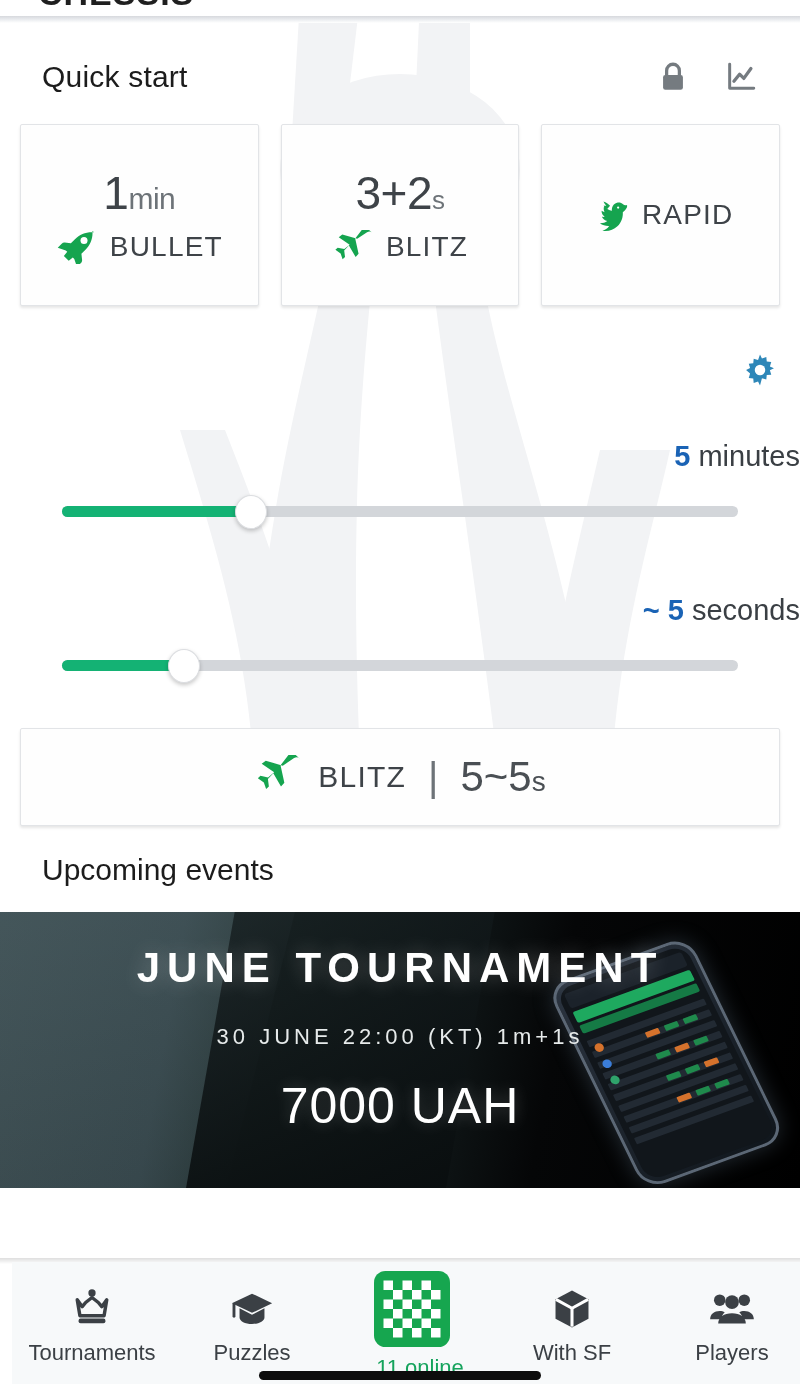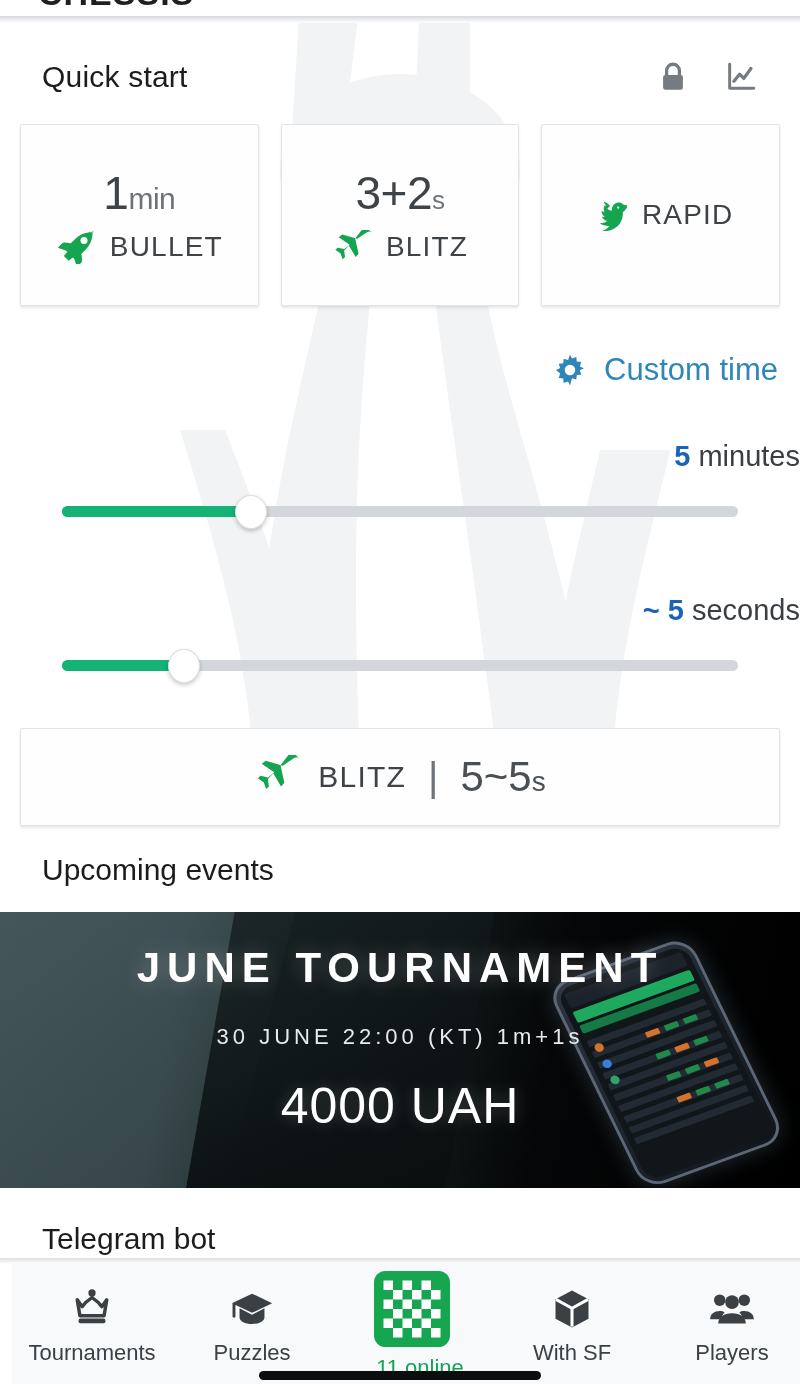--- a/index.html
+++ b/index.html
@@ -358,21 +358,20 @@
     </div>
   </div>
 
   <div class="custom-time">
     <span>
       <svg class="gear" viewBox="0 0 24 24" fill="#2e87b8">
         <path d="M12 1.6l1.3 2.7 2.9-.9.3 3 3 .3-.9 2.9 2.7 1.3-2.7 1.3.9 2.9-3 .3-.3 3-2.9-.9L12 22.4l-1.3-2.7-2.9.9-.3-3-3-.3.9-2.9L2.7 12l2.7-1.3-.9-2.9 3-.3.3-3 2.9.9z"></path>
         <circle cx="12" cy="12" r="3.5" fill="#ffffff"></circle>
       </svg>
     </span>
-    <span class="ct-label">Custom time</span>
   </div>
 
   <div class="slider-block" style="top:440px;">
     <div class="slider-value">
       <span class="num">5</span>
       <span>minutes</span>
     </div>
     <div class="track-wrap" style="margin-top:22px;">
       <div class="track"></div>
       <div class="track-fill" id="fill-min" style="width: 189.28px; background: rgb(20, 178, 116);"></div>
@@ -443,24 +442,23 @@
           <div class="ph-cell" style="left:102px; top:142px; width:14px; background:#1f8a4c;"></div>
           <div class="ph-cell" style="left:10px; top:82px; width:9px; height:9px; border-radius:50%; background:#3b7dd8;"></div>
           <div class="ph-cell" style="left:10px; top:100px; width:9px; height:9px; border-radius:50%; background:#2fa36b;"></div>
           <div class="ph-cell" style="left:10px; top:64px; width:9px; height:9px; border-radius:50%; background:#d5722c;"></div>
         </div>
       </div>
     </div>
 
     <div class="banner-title">JUNE TOURNAMENT</div>
     <div class="banner-sub">30 JUNE 22:00 (KT)  1m+1s</div>
-    <div class="banner-prize">4000 UAH</div>
-  </div>
-
-  <div class="tg-title">Telegram bot</div>
+    <div class="banner-prize">7000 UAH</div>
+  </div>
+
 
   <div class="nav-shadow"></div>
   <div class="bottom-nav">
 
     <div class="nav-item">
       <span>
         <svg class="nav-ic" viewBox="0 0 24 24" fill="none">
           <circle cx="12" cy="3.6" r="1.9" fill="#3b4045"></circle>
           <path d="M4.3 7.2l2.6 3.6 1.8-2.2L12 6l3.3 2.6 1.8 2.2 2.6-3.6-1.4 8.3H5.7z" stroke="#3b4045" stroke-width="1.8" stroke-linejoin="round"></path>
           <rect x="5" y="17" width="14" height="2.4" rx="1" fill="#3b4045"></rect>

